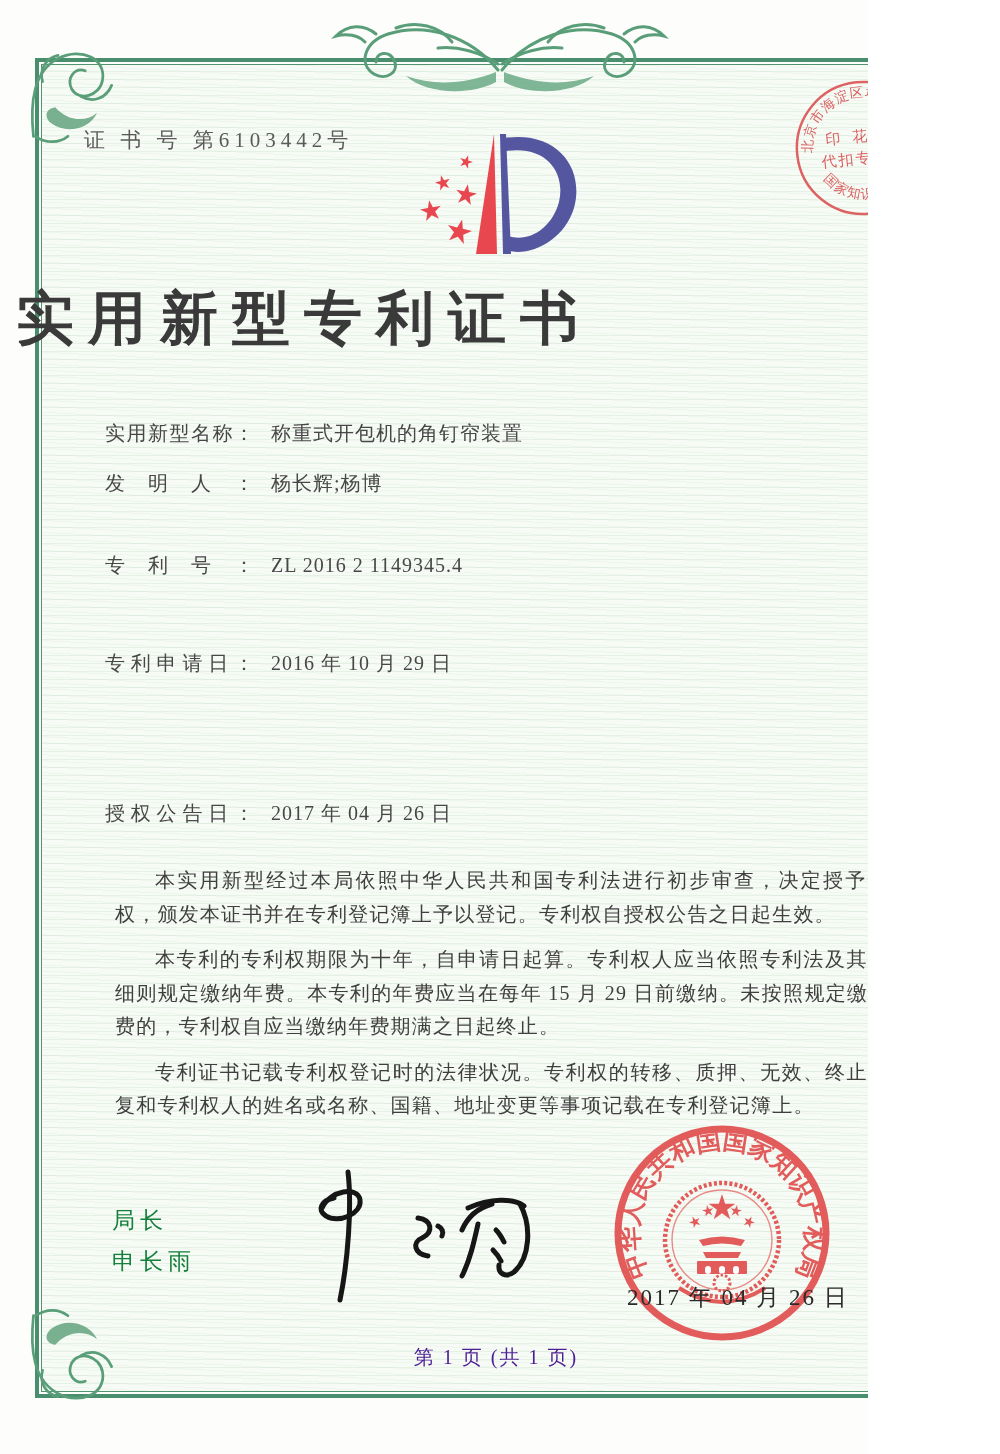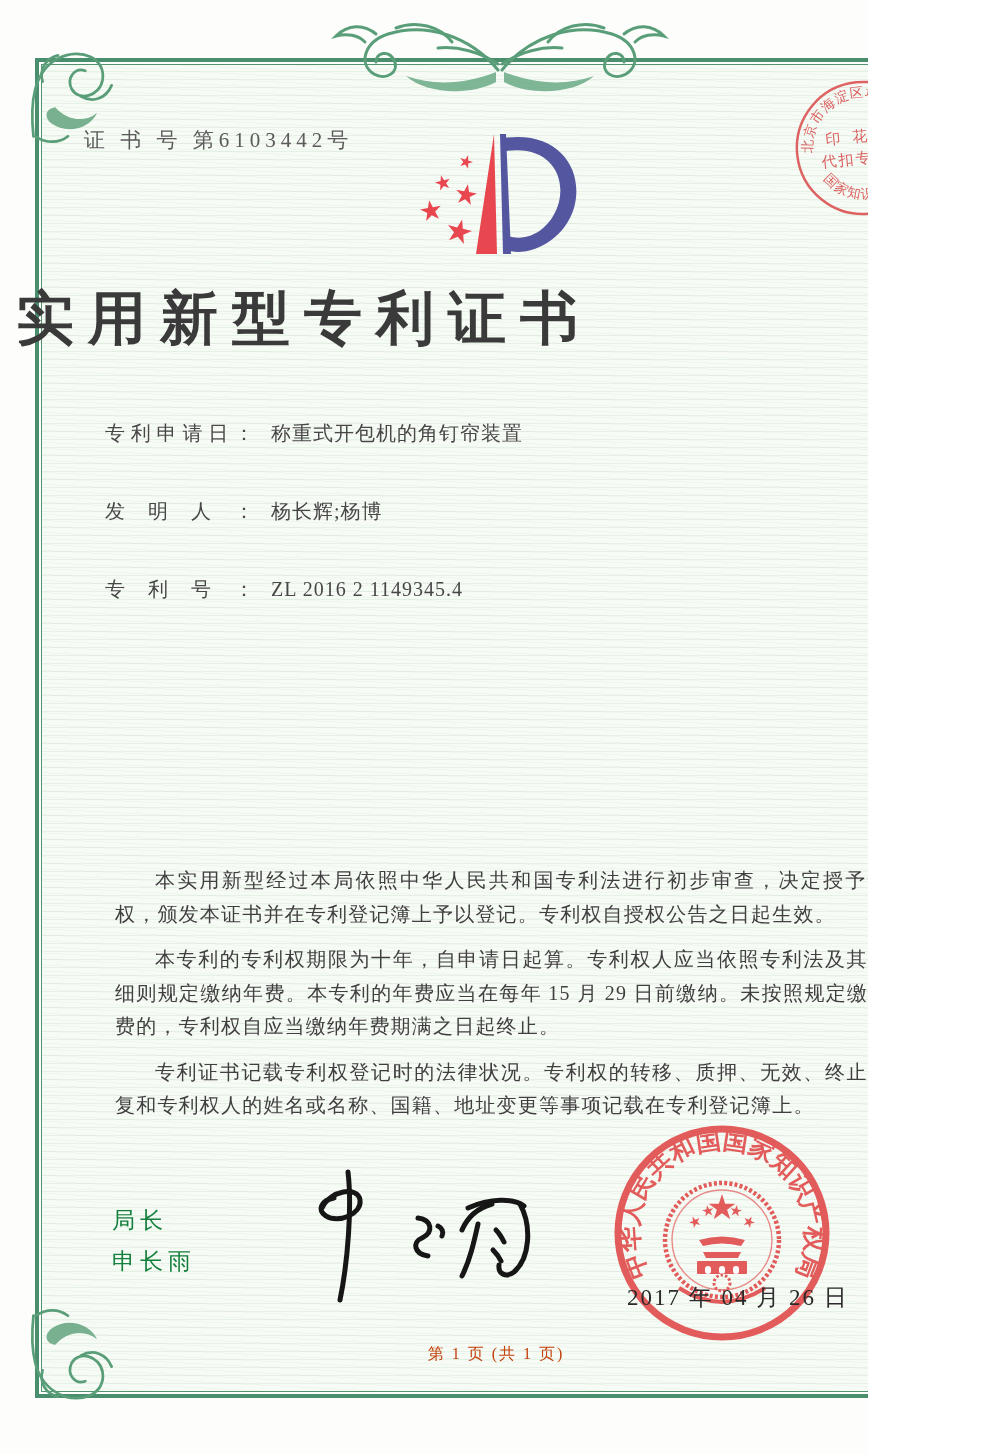--- a/index.html
+++ b/index.html
@@ -20,37 +20,37 @@
   .cert-no{left:84px;top:126px;font-size:21px;letter-spacing:5px;color:#5a5a5a;}
 
   
   .title{left:16px;top:280px;width:1000px;text-align:left;font-size:58px;font-weight:bold;
          letter-spacing:14px;color:#3a3a3a;}
 
   
   .f-row{left:105px;font-size:20px;letter-spacing:1px;color:#474747;white-space:nowrap;}
   .f-label{display:inline-block;width:150px;text-align-last:justify;text-align:justify;}
   .f-value{margin-left:16px;}
-  .r1{top:420px}.r2{top:498px}.r3{top:576px}.r4{top:650px}.r5{top:726px}.r6{top:800px}
+  .r1{top:420px}.r2{top:470px}.r3{top:552px}.r4{top:650px}.r5{top:726px}.r6{top:800px}
 
   
   .body-text{left:103px;top:852px;width:820px;font-size:20px;line-height:33.5px;
              letter-spacing:1.2px;text-align:justify;color:#3f3f3f;}
   .body-text p{margin:12px;text-indent:2em;}
 
   
   .director{left:112px;top:1200px;font-family:"Liberation Sans","DejaVu Sans",sans-serif;
             font-size:23px;letter-spacing:5px;color:#15803d;line-height:41px;}
 
   
   .seal-date{left:627px;top:1282px;font-size:23px;letter-spacing:2px;color:#2a2a2a;z-index:6;}
 
   
-  .footer{left:35px;top:1344px;width:922px;text-align:center;font-size:16px;
-          letter-spacing:2px;color:#c2410c;}
+  .footer{left:35px;top:1344px;width:922px;text-align:center;font-size:20px;
+          letter-spacing:2px;color:#4c1d95;}
 
   svg{display:block;}
   .stamp-wrap{transform:rotate(-6deg);}
 </style>
 </head>
 <body>
 
 <div class="page">
 
   <div class="abs frame-bg"></div>
@@ -126,27 +126,33 @@
       <text x="81" y="97" font-size="15" fill="#d95f5f" letter-spacing="2" text-anchor="middle" font-family="Liberation Serif,serif">代扣专用章</text>
       <text font-size="13.5" fill="#d95f5f" letter-spacing="1" font-family="Liberation Serif,serif">
         <textPath href="#ts-bot" startOffset="50%" text-anchor="middle">国家知识产权局</textPath>
       </text>
     </svg>
   </div>
 
   <div class="abs title">实用新型专利证书</div>
 
   <div class="abs f-row r1">
-    <span class="f-label">专利申请日：</span><span class="f-value">称重式开包机的角钉帘装置</span>
+    <span class="f-label">实用新型名称：</span><span class="f-value">称重式开包机的角钉帘装置</span>
   </div>
   <div class="abs f-row r2">
     <span class="f-label">发明人：</span><span class="f-value">杨长辉;杨博</span>
   </div>
   <div class="abs f-row r3">
     <span class="f-label">专利号：</span><span class="f-value">ZL 2016 2 1149345.4</span>
+  </div>
+  <div class="abs f-row r4">
+    <span class="f-label">专利申请日：</span><span class="f-value">2016 年 10 月 29 日</span>
+  </div>
+  <div class="abs f-row r6">
+    <span class="f-label">授权公告日：</span><span class="f-value">2017 年 04 月 26 日</span>
   </div>
 
   <div class="abs body-text">
     <p>本实用新型经过本局依照中华人民共和国专利法进行初步审查，决定授予专利权，颁发本证书并在专利登记簿上予以登记。专利权自授权公告之日起生效。</p>
     <p>本专利的专利权期限为十年，自申请日起算。专利权人应当依照专利法及其实施细则规定缴纳年费。本专利的年费应当在每年 15 月 29 日前缴纳。未按照规定缴纳年费的，专利权自应当缴纳年费期满之日起终止。</p>
     <p>专利证书记载专利权登记时的法律状况。专利权的转移、质押、无效、终止、恢复和专利权人的姓名或名称、国籍、地址变更等事项记载在专利登记簿上。</p>
   </div>
 
   <div class="abs director">
     <div>局长</div>

